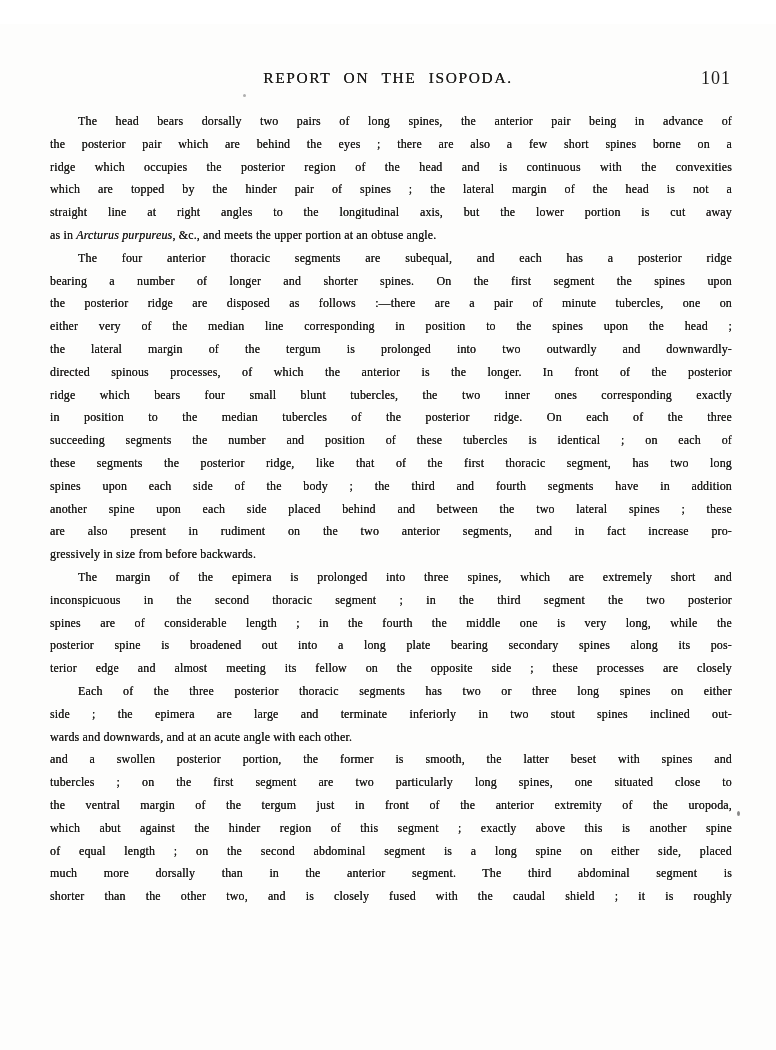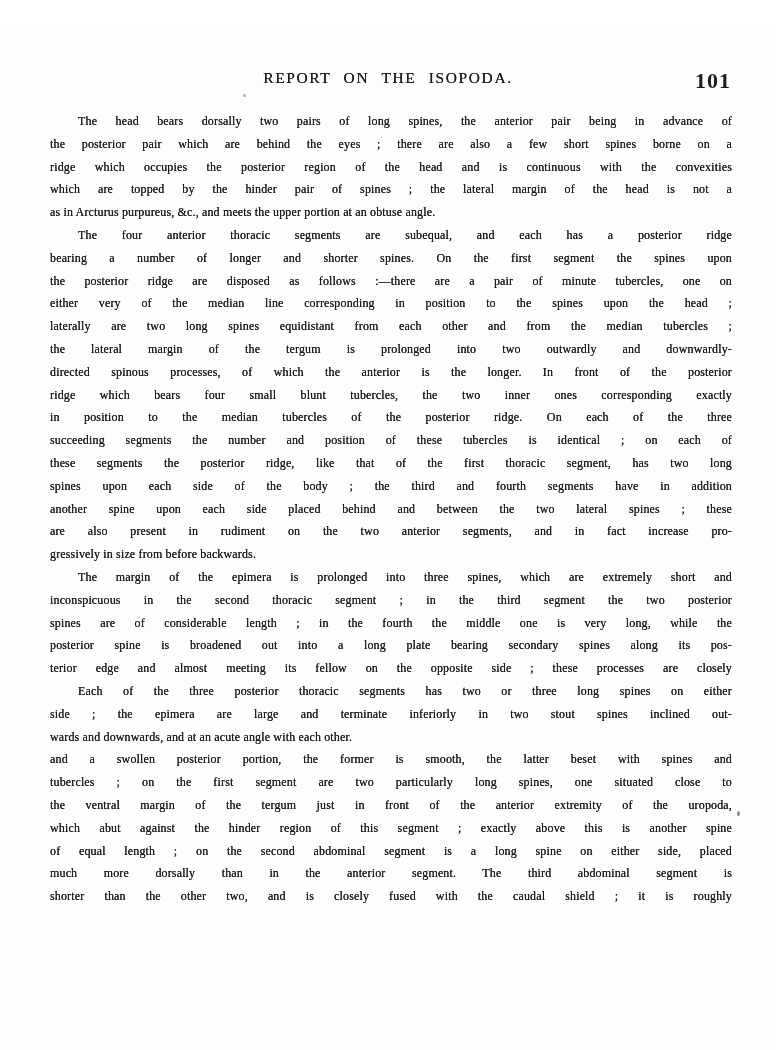--- a/index.html
+++ b/index.html
@@ -29,22 +29,22 @@
     display:block;width:100%;
     text-align:center;
     font-size:15.5px;
     letter-spacing:1.6px;
     word-spacing:7px;
     color:var(--ink);
     text-shadow:0 0 .5px var(--ink);
   }
   .page-number{
     position:absolute;right:45px;top:-1px;
-    font-size:22px;
-    font-weight:bold;
+    font-size:18px;
+    font-weight:normal;
     letter-spacing:1px;
     color:var(--ink);
   }
   
   .text-body{
     position:absolute;left:50px;top:86px;width:682px;
     color:var(--ink);
   }
   .para{display:block;}
   .line{
@@ -54,21 +54,21 @@
     font-size:12px;
     text-align:justify;
     text-align-last:justify;
     white-space:normal;
     overflow:hidden;
     letter-spacing:.15px;
     text-shadow:0 0 .45px var(--ink);
   }
   .line.indent{text-indent:28px;}
   .line.flush{text-align-last:left;}
-  .line .it{}
+  .line .it{font-style:italic;}
   
   .scan-bar{
     position:absolute;
     left:95px;top:1036px;width:591px;height:12px;
     background:var(--bar);
     border-radius:3px;
     box-shadow:0 0 2px rgba(0,0,0,.45);
   }
   .speck1{
     position:absolute;left:243px;top:70px;width:3px;height:3px;
@@ -90,28 +90,28 @@
   </div>
 
   <div class="speck1"></div>
 
   <div class="text-body">
       <div class="para">
         <div class="line indent"><span>The head bears dorsally two pairs of long spines, the anterior pair being in advance of</span></div>
         <div class="line"><span>the posterior pair which are behind the eyes ; there are also a few short spines borne on a</span></div>
         <div class="line"><span>ridge which occupies the posterior region of the head and is continuous with the convexities</span></div>
         <div class="line"><span>which are topped by the hinder pair of spines ; the lateral margin of the head is not a</span></div>
+        <div class="line"><span>straight line at right angles to the longitudinal axis, but the lower portion is cut away</span></div>
         <div class="line flush"><span>as in </span><span class="it">Arcturus purpureus</span><span>, &amp;c., and meets the upper portion at an obtuse angle.</span></div>
       </div>
       <div class="para">
         <div class="line indent"><span>The four anterior thoracic segments are subequal, and each has a posterior ridge</span></div>
         <div class="line"><span>bearing a number of longer and shorter spines.  On the first segment the spines upon</span></div>
         <div class="line"><span>the posterior ridge are disposed as follows :—there are a pair of minute tubercles, one on</span></div>
         <div class="line"><span>either very of the median line corresponding in position to the spines upon the head ;</span></div>
-        <div class="line"><span>laterally are two long spines equidistant from each other and from the median tubercles ;</span></div>
         <div class="line"><span>the lateral margin of the tergum is prolonged into two outwardly and downwardly-</span></div>
         <div class="line"><span>directed spinous processes, of which the anterior is the longer.  In front of the posterior</span></div>
         <div class="line"><span>ridge which bears four small blunt tubercles, the two inner ones corresponding exactly</span></div>
         <div class="line"><span>in position to the median tubercles of the posterior ridge.  On each of the three</span></div>
         <div class="line"><span>succeeding segments the number and position of these tubercles is identical ; on each of</span></div>
         <div class="line"><span>these segments the posterior ridge, like that of the first thoracic segment, has two long</span></div>
         <div class="line"><span>spines upon each side of the body ; the third and fourth segments have in addition</span></div>
         <div class="line"><span>another spine upon each side placed behind and between the two lateral spines ; these</span></div>
         <div class="line"><span>are also present in rudiment on the two anterior segments, and in fact increase pro-</span></div>
         <div class="line flush"><span>gressively in size from before backwards.</span></div>

